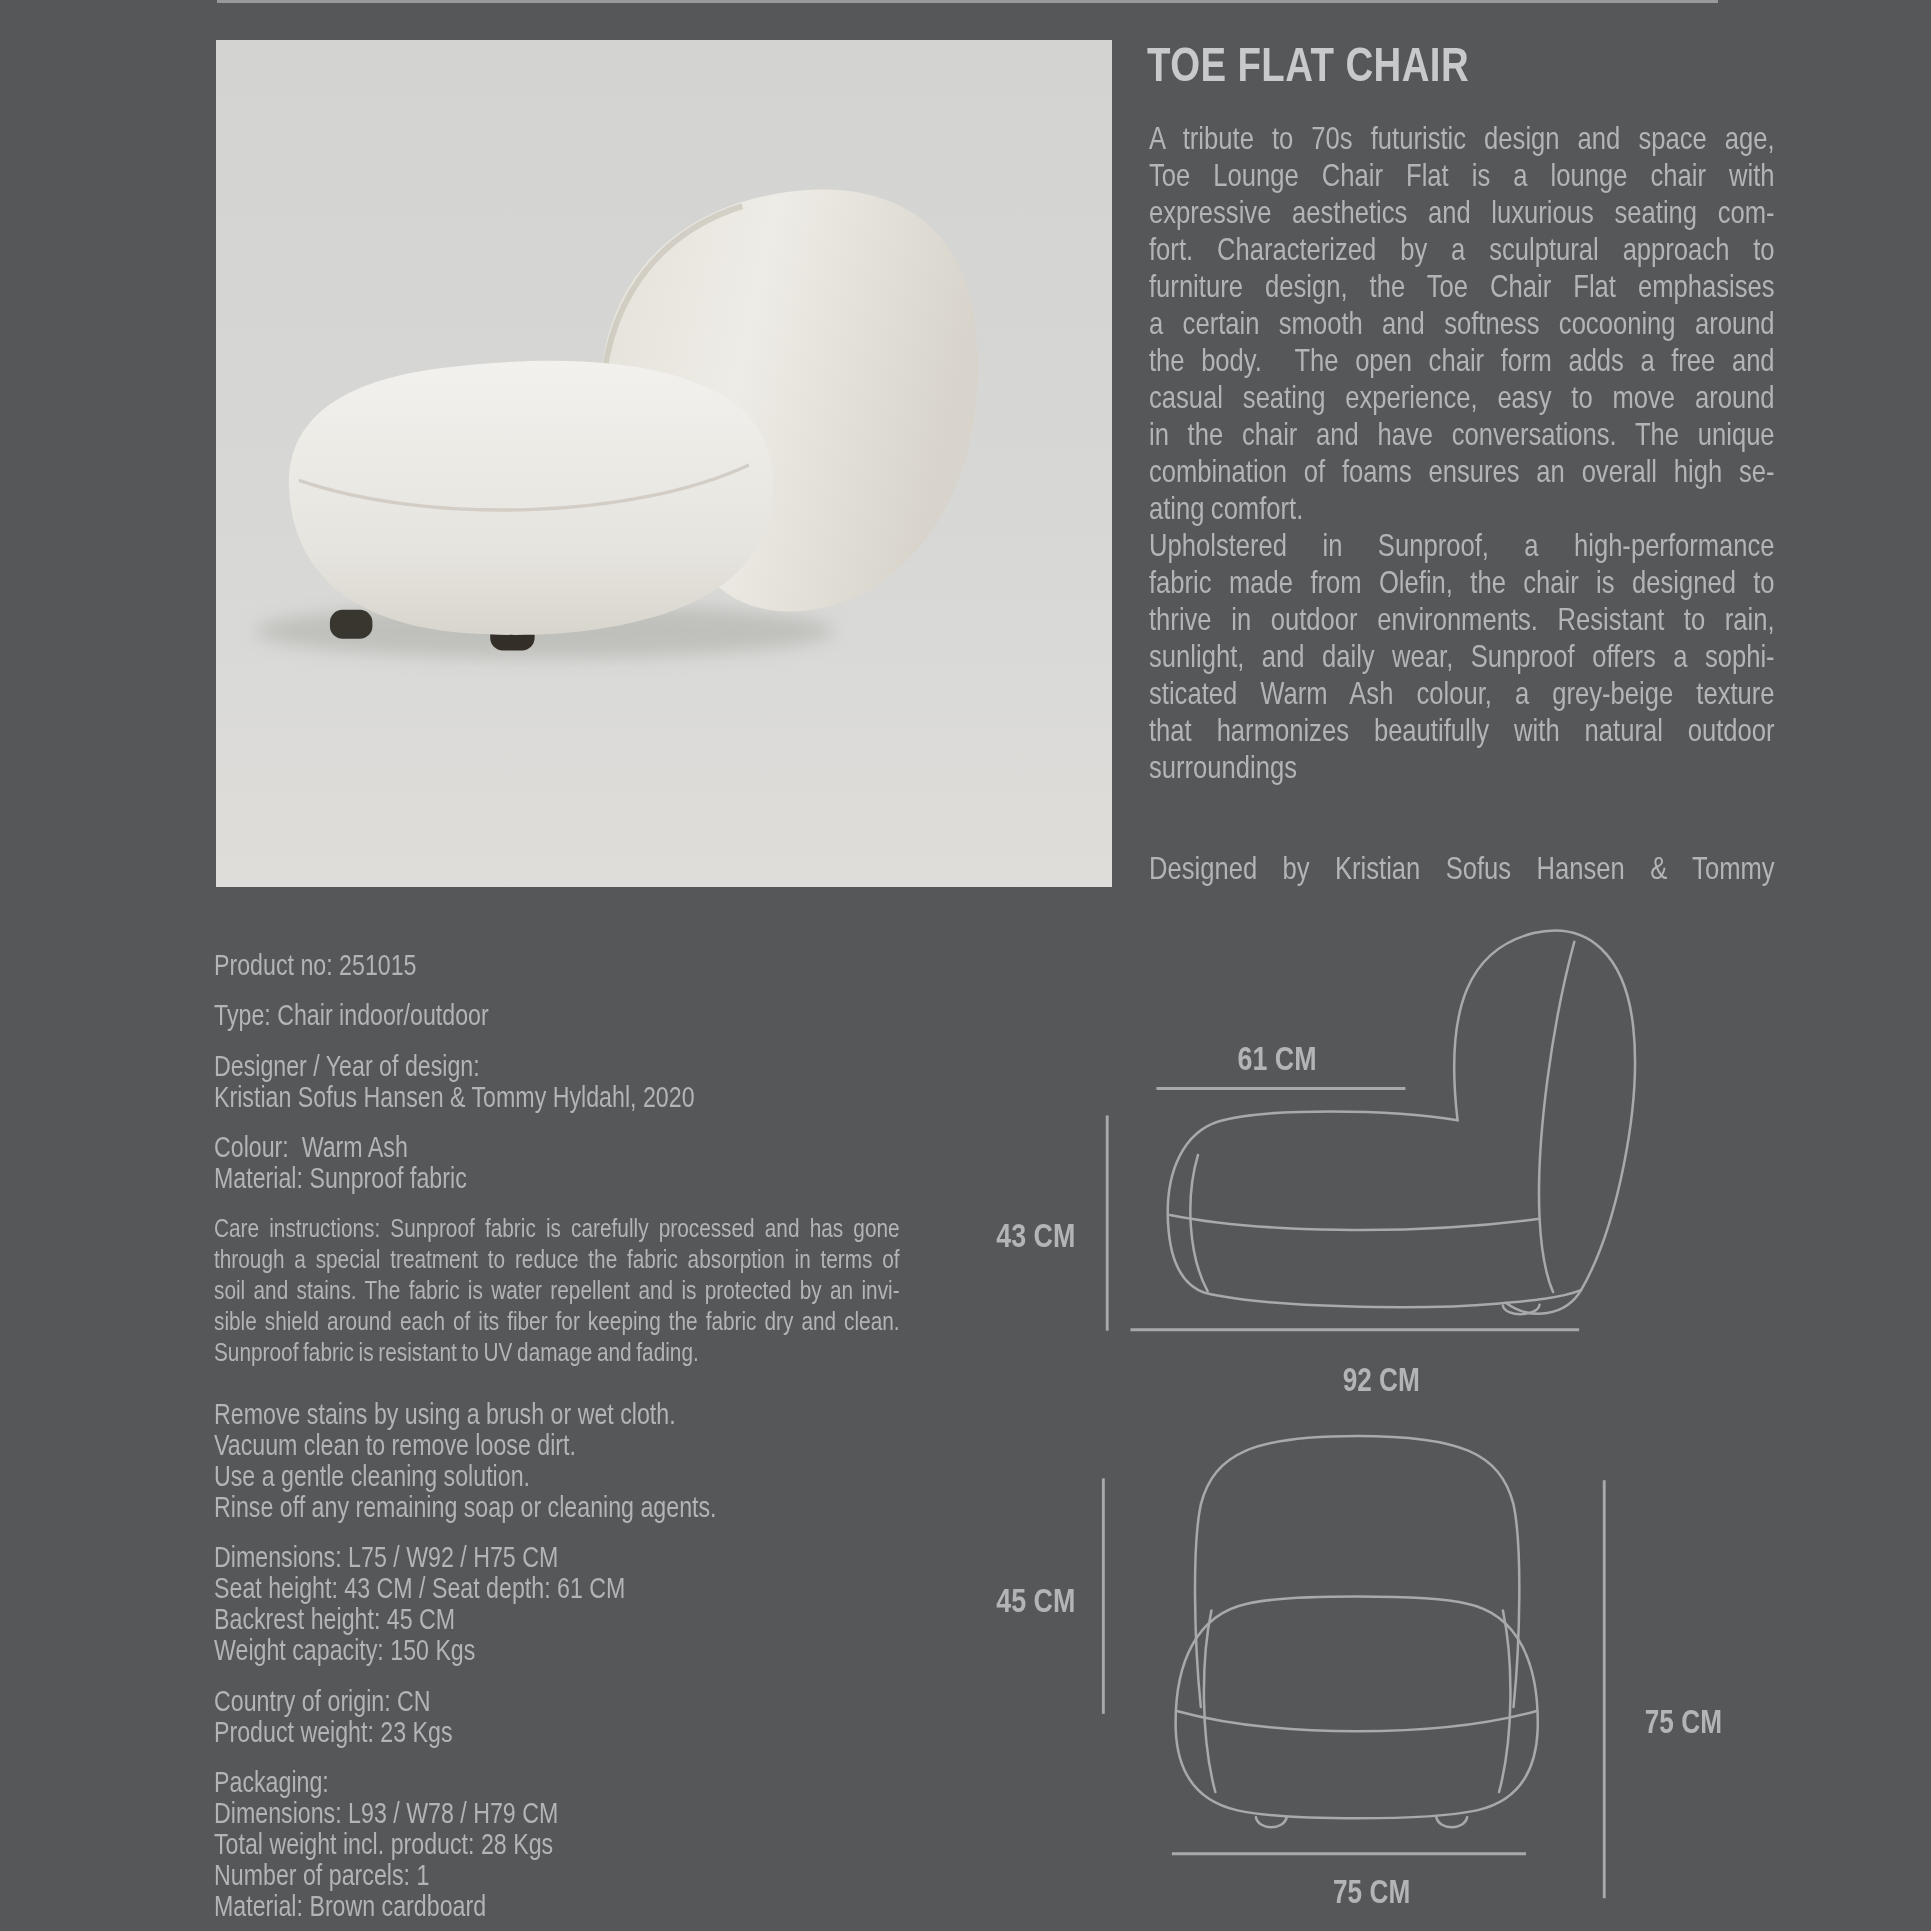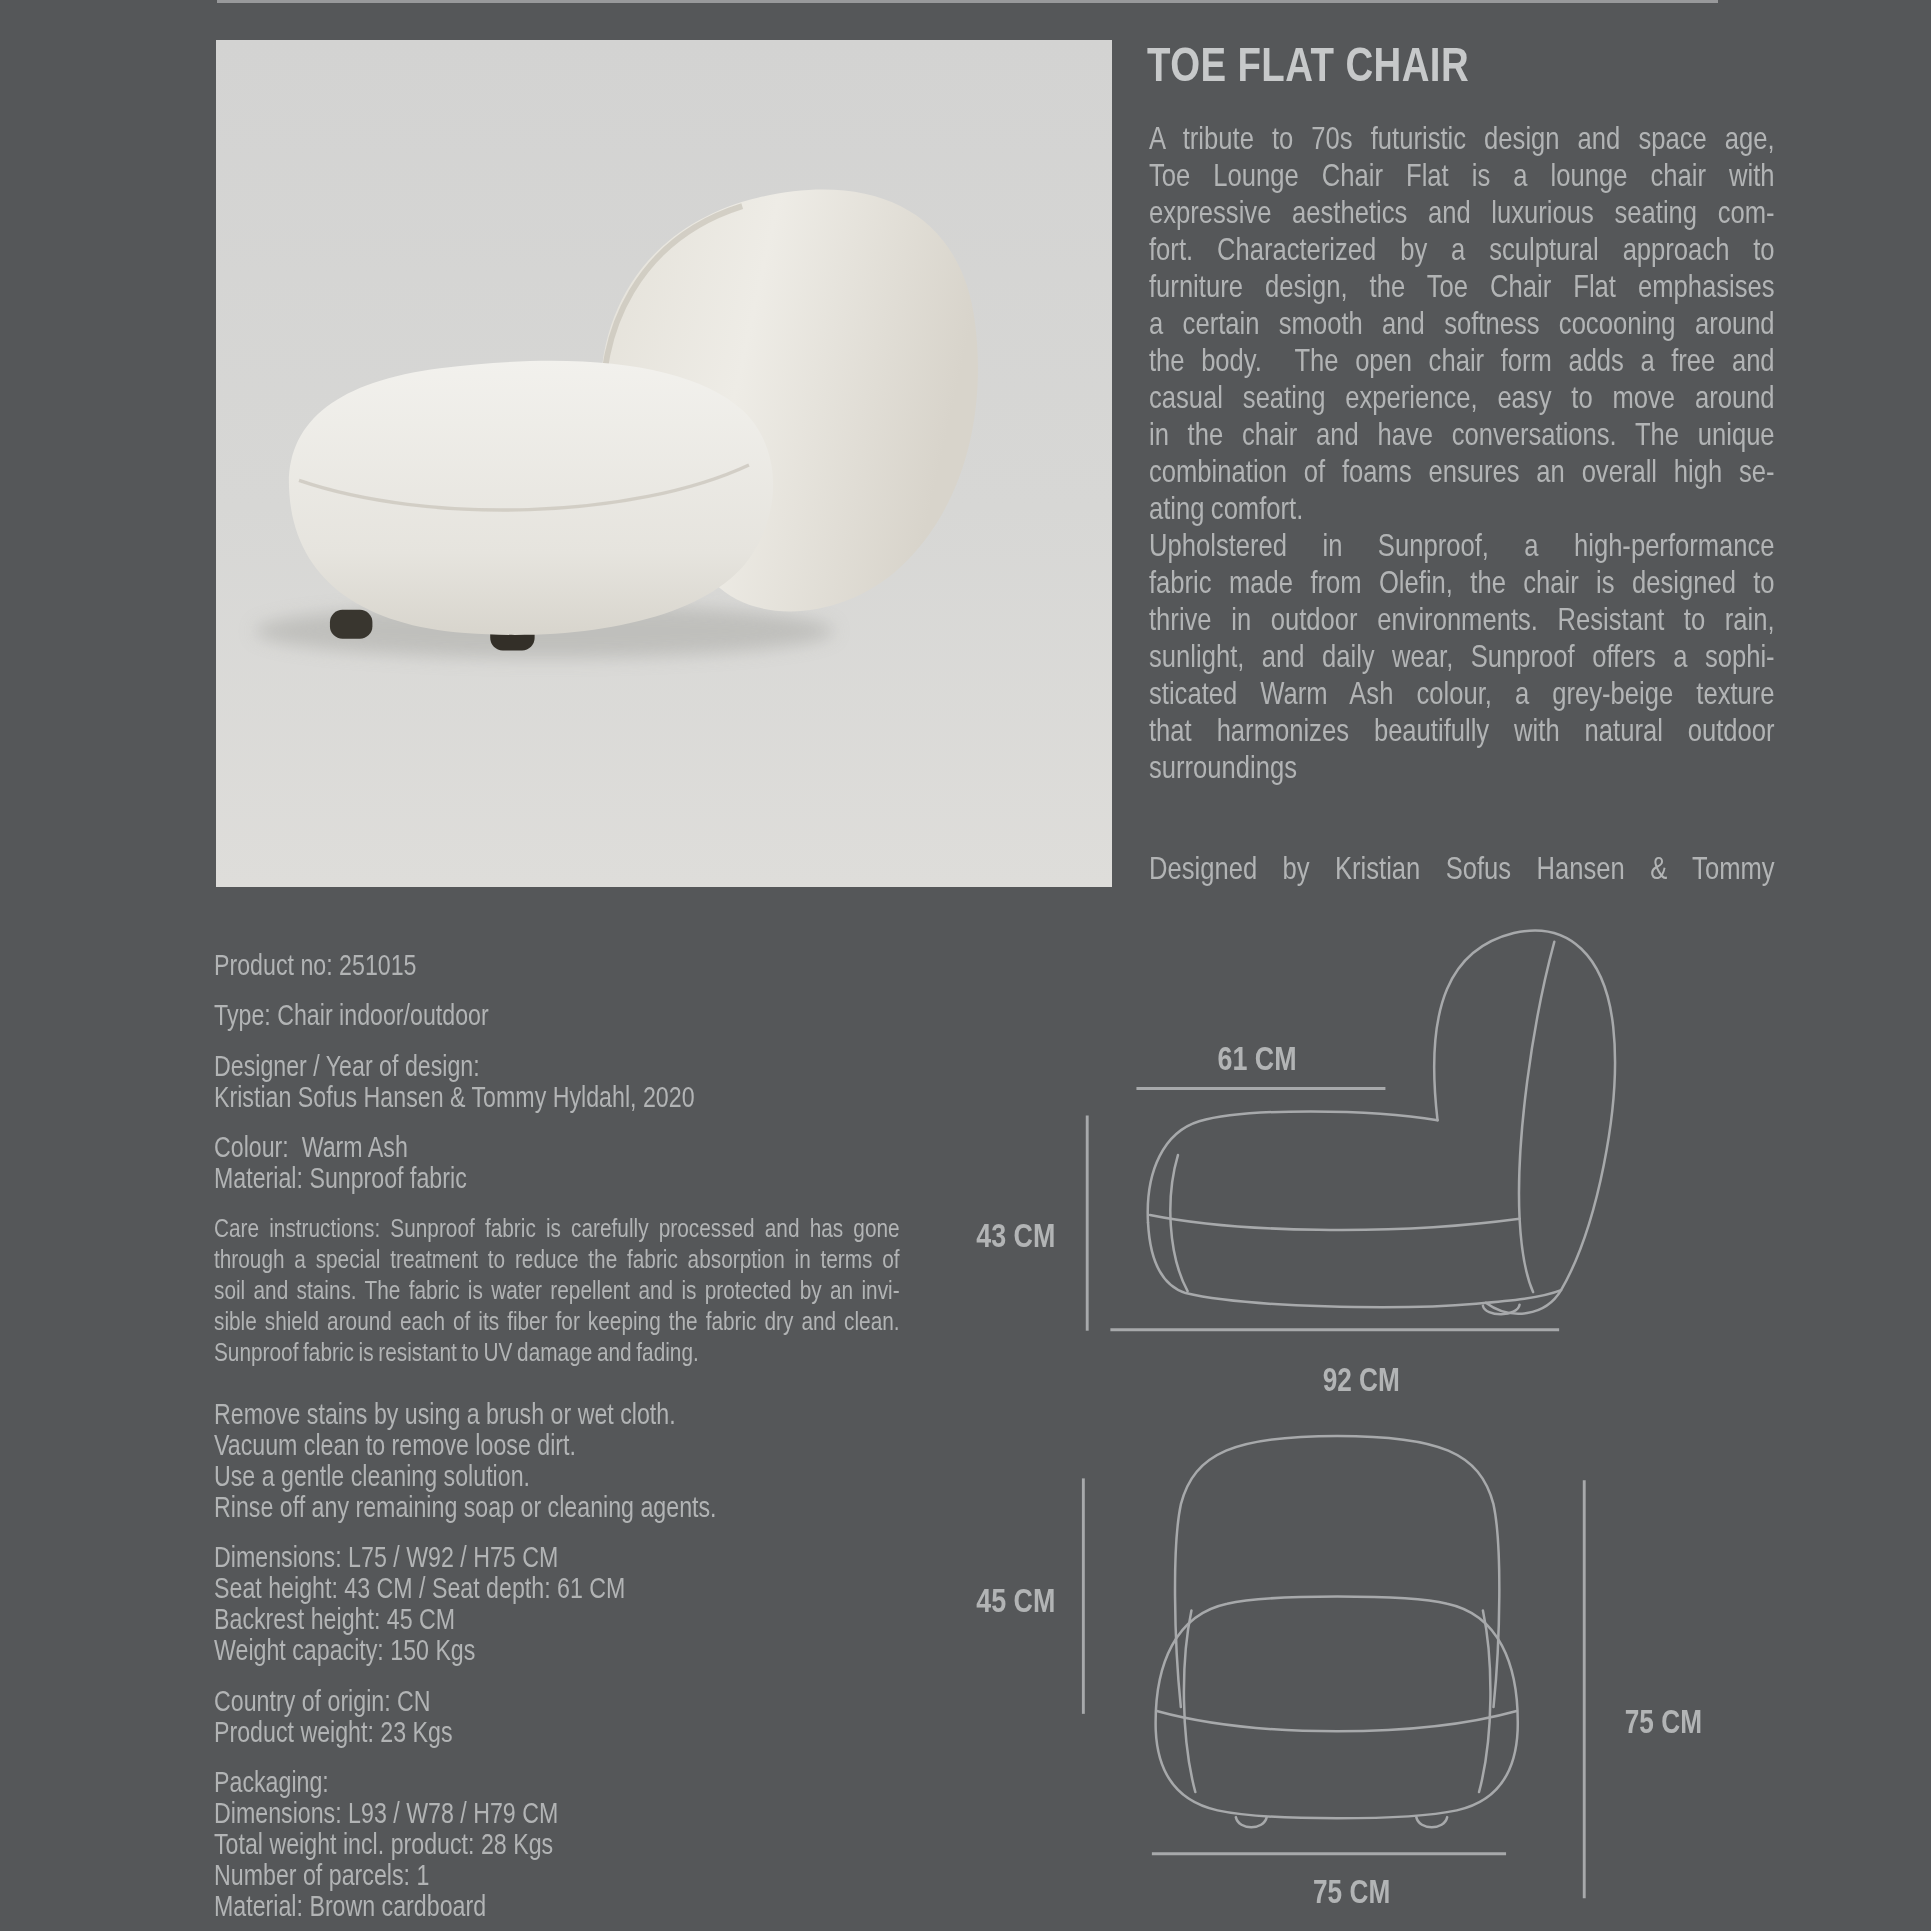--- a/index.html
+++ b/index.html
@@ -42,21 +42,21 @@
     color:#b2b4b5;font-size:29px;
   }
   .sline{height:31px;line-height:31px;white-space:pre-wrap;}
   .sgap{margin-top:19.3px;}
   .sgap-big{margin-top:31px;}
   .jblock{width:857px;font-size:26px;word-spacing:-1.4px;}
   .jblock .sline{text-align:justify;text-align-last:justify;}
   .jblock .sline.end{text-align-last:left;}
 
   
-  .diagrams{position:absolute;left:946px;top:908px;width:792px;height:1023px;}
+  .diagrams{position:absolute;left:966px;top:908px;width:792px;height:1023px;}
   .diagrams svg{display:block;width:100%;height:100%;}
   .dstroke{fill:none;stroke:#a7a9ab;stroke-width:2.6;stroke-linecap:round;}
   .dimline{fill:none;stroke:#a7a9ab;stroke-width:3;stroke-linecap:butt;}
   .dlabel{fill:#b2b4b5;font-family:"Liberation Sans",sans-serif;
           font-size:34px;font-weight:700;text-anchor:middle;}
 </style>
 </head>
 <body>
 
 <div class="top-rule"></div>

